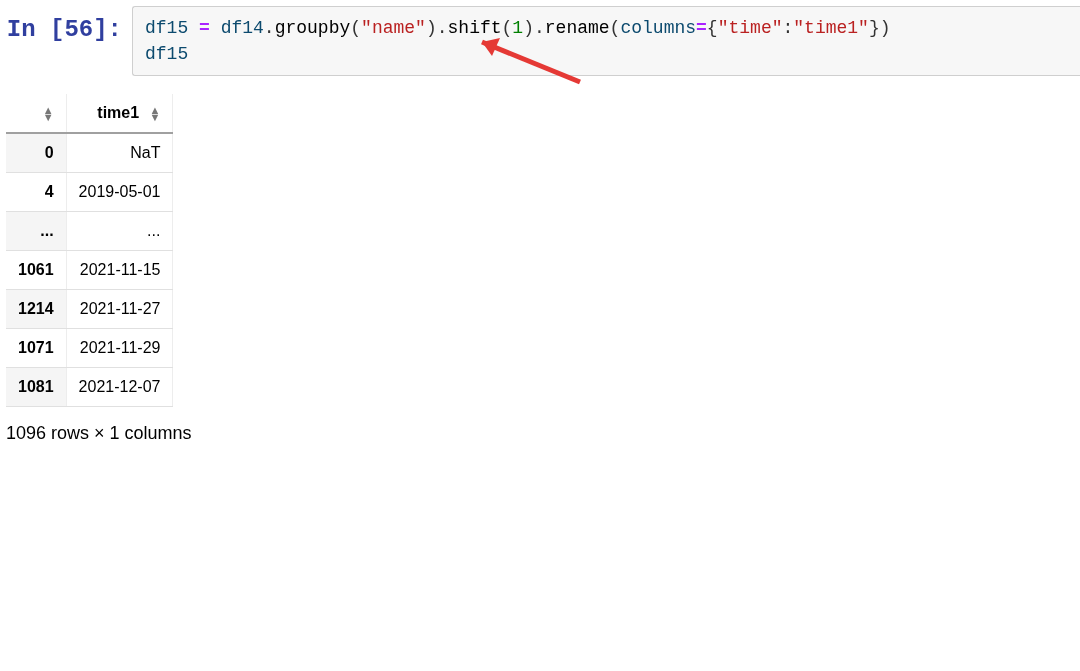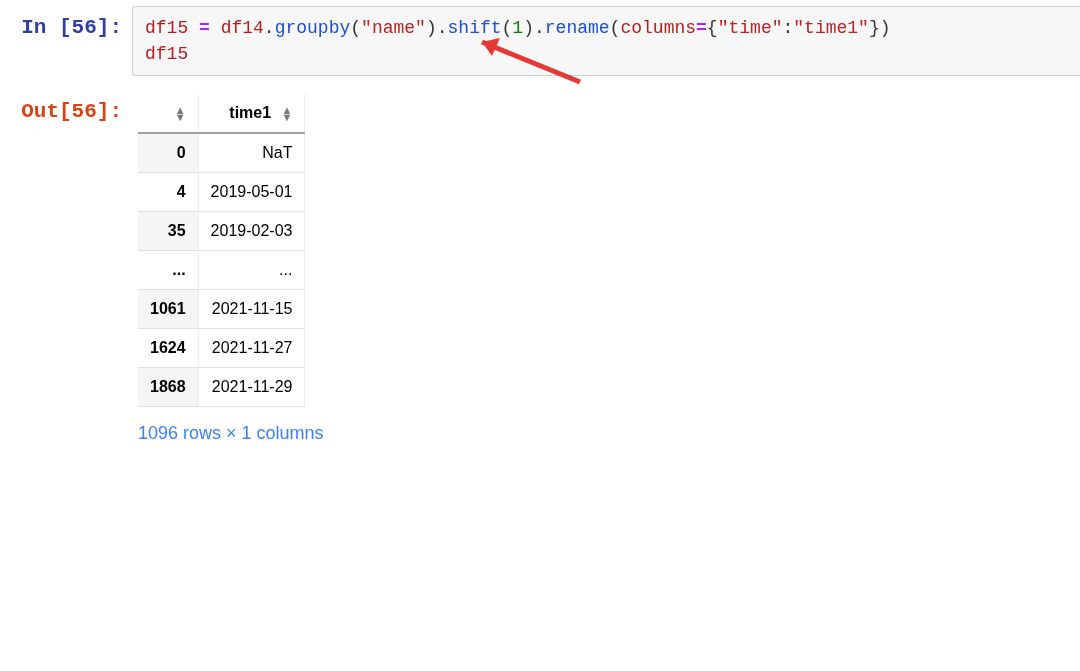--- a/index.html
+++ b/index.html
@@ -16,42 +16,42 @@
     .cell-row {
       display: flex;
       align-items: flex-start;
     }
     .prompt {
       width: 132px;
       min-width: 132px;
       text-align: right;
       padding: 8px 10px 0 0;
       font-family: Menlo, Monaco, "Courier New", monospace;
-      font-size: 21px;
+      font-size: 24px;
       font-weight: bold;
       line-height: 1.3;
     }
     .prompt-in { color: #303F9F; }
     .prompt-out { color: #D84315; }
     .code-cell {
       flex: 1;
       border: 1px solid #cfcfcf;
       background: #f7f7f7;
       padding: 8px 12px;
       font-family: Menlo, Monaco, "Courier New", monospace;
       font-size: 18px;
       line-height: 1.45;
       white-space: pre;
       border-radius: 3px 0 0 3px;
       border-right: none;
     }
-    .tok-var { color: #b91c1c; }
+    .tok-var { color: #0c4a6e; }
     .tok-op { color: #AA22FF; font-weight: bold; }
     .tok-punct { color: #333; }
-    .tok-func { color: #1d4ed8; }
+    .tok-func { color: #000000; }
     .tok-str { color: #BA2121; }
     .tok-num { color: #008000; }
     .output-area {
       flex: 1;
       padding: 4px 0 0 6px;
     }
     table.dataframe {
       border-collapse: collapse;
       font-size: 16px;
     }
@@ -80,21 +80,21 @@
       color: #777;
       font-size: 11px;
       display: inline-flex;
       flex-direction: column;
       line-height: 0.6;
       margin-left: 6px;
       vertical-align: middle;
     }
     .df-summary {
       font-size: 18px;
-      color: #3b82f6;
+      color: #000000;
       margin-top: 16px;
     }
     .arrow-annotation {
       position: absolute;
       left: 450px;
       top: 32px;
       pointer-events: none;
     }
   </style>
 </head>
@@ -108,21 +108,20 @@
 <span class="tok-var">df15</span></div>
   </div>
 
   <svg class="arrow-annotation" width="140" height="60">
     <defs></defs>
     <path d="M 32 10 L 130 50" stroke="#e53935" stroke-width="5" fill="none"></path>
     <polygon points="32,10 50,6 42,24" fill="#e53935"></polygon>
   </svg>
 
   <div class="cell-row" style="margin-top:14px;">
-    <div class="prompt prompt-out">Out[56]:</div>
     <div class="output-area">
 
       <table class="dataframe">
         <thead>
           <tr>
             <th>
               <span class="sort-icon">
                   <span>▲</span>
                   <span>▼</span>
                 </span>
@@ -139,38 +138,38 @@
         <tbody>
           <tr>
               <th>0</th>
               <td>NaT</td>
             </tr>
           <tr>
               <th>4</th>
               <td>2019-05-01</td>
             </tr>
           <tr>
-              <th>35</th>
-              <td>2019-02-03</td>
-            </tr>
-          <tr>
               <th>...</th>
               <td>...</td>
             </tr>
           <tr>
               <th>1061</th>
               <td>2021-11-15</td>
             </tr>
           <tr>
-              <th>1624</th>
+              <th>1214</th>
               <td>2021-11-27</td>
             </tr>
           <tr>
-              <th>1868</th>
+              <th>1071</th>
               <td>2021-11-29</td>
+            </tr>
+          <tr>
+              <th>1081</th>
+              <td>2021-12-07</td>
             </tr>
         </tbody>
       </table>
 
       <div class="df-summary">1096 rows × 1 columns</div>
     </div>
   </div>
 
 </div>
 

